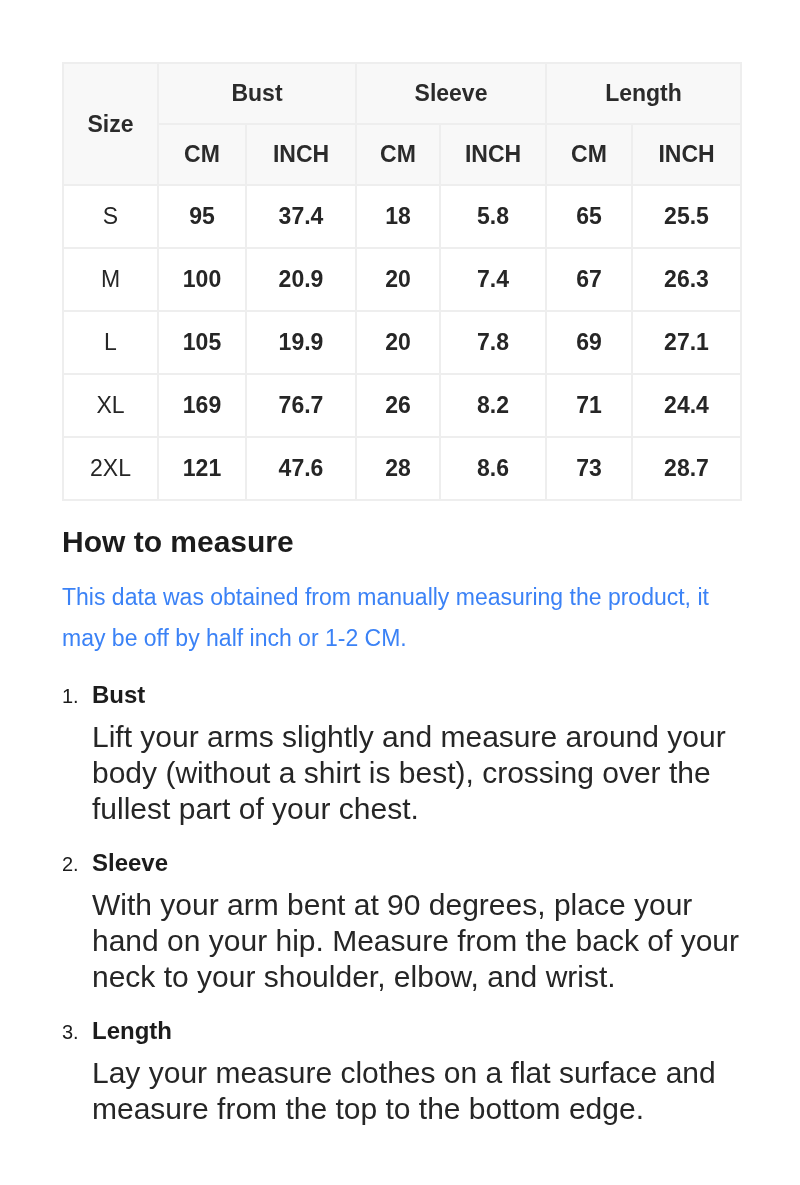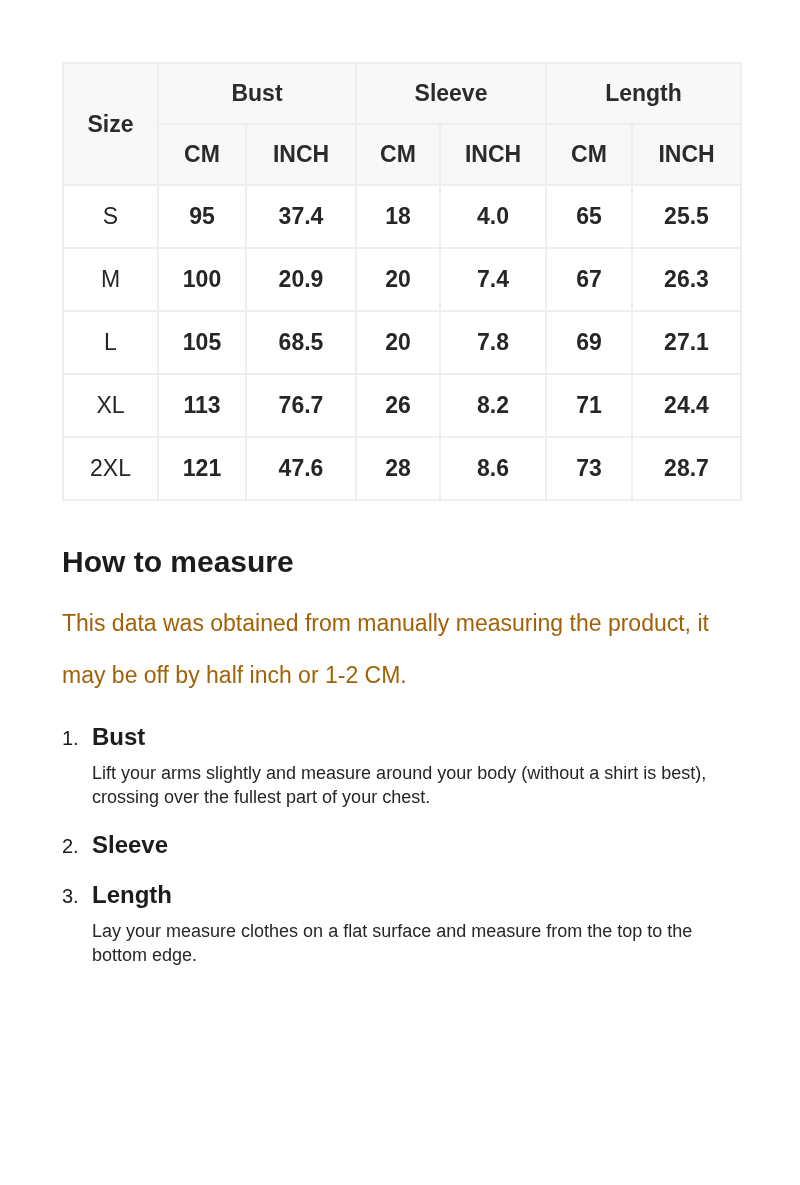--- a/index.html
+++ b/index.html
@@ -40,31 +40,31 @@
     color: #2b2b2b;
   }
   table.size-table thead tr { height: 61px; }
   table.size-table tbody tr { height: 63px; }
   table.size-table tbody th {
     font-weight: 400;
     background: #ffffff;
   }
 
   
-  .measure-section { margin-top: 44px; }
+  .measure-section { margin-top: 24px; }
   .measure-title {
     font-size: 30px;
     font-weight: 700;
     color: #1c1c1c;
     margin-bottom: 18px;
   }
   .measure-intro {
     font-size: 23px;
-    line-height: 52px;
-    color: #a16207;
+    line-height: 41px;
+    color: #3b82f6;
     margin-bottom: 22px;
   }
   ol.measure-steps {
     list-style: none;
     margin: 0;
     padding: 0;
   }
   ol.measure-steps li {
     position: relative;
     padding-left: 30px;
@@ -77,22 +77,22 @@
     font-size: 20px;
     color: #1c1c1c;
   }
   .step-title {
     font-size: 24px;
     font-weight: 700;
     color: #1c1c1c;
     margin-bottom: 10px;
   }
   .step-desc {
-    font-size: 18px;
-    line-height: 24px;
+    font-size: 30px;
+    line-height: 36px;
     color: #262626;
   }
 </style>
 </head>
 <body>
 
 <div class="page">
 
   <table class="size-table">
     <colgroup>
@@ -119,45 +119,45 @@
         <th>CM</th>
         <th>INCH</th>
       </tr>
     </thead>
     <tbody>
       <tr>
         <th>S</th>
         <td>95</td>
         <td>37.4</td>
         <td>18</td>
-        <td>4.0</td>
+        <td>5.8</td>
         <td>65</td>
         <td>25.5</td>
       </tr>
       <tr>
         <th>M</th>
         <td>100</td>
         <td>20.9</td>
         <td>20</td>
         <td>7.4</td>
         <td>67</td>
         <td>26.3</td>
       </tr>
       <tr>
         <th>L</th>
         <td>105</td>
-        <td>68.5</td>
+        <td>19.9</td>
         <td>20</td>
         <td>7.8</td>
         <td>69</td>
         <td>27.1</td>
       </tr>
       <tr>
         <th>XL</th>
-        <td>113</td>
+        <td>169</td>
         <td>76.7</td>
         <td>26</td>
         <td>8.2</td>
         <td>71</td>
         <td>24.4</td>
       </tr>
       <tr>
         <th>2XL</th>
         <td>121</td>
         <td>47.6</td>
@@ -175,20 +175,21 @@
 
     <ol class="measure-steps">
       <li>
         <span class="step-num">1.</span>
         <p class="step-title">Bust</p>
         <p class="step-desc">Lift your arms slightly and measure around your body (without a shirt is best), crossing over the fullest part of your chest.</p>
       </li>
       <li>
         <span class="step-num">2.</span>
         <p class="step-title">Sleeve</p>
+        <p class="step-desc">With your arm bent at 90 degrees, place your hand on your hip. Measure from the back of your neck to your shoulder, elbow, and wrist.</p>
       </li>
       <li>
         <span class="step-num">3.</span>
         <p class="step-title">Length</p>
         <p class="step-desc">Lay your measure clothes on a flat surface and measure from the top to the bottom edge.</p>
       </li>
     </ol>
   </section>
 
 </div>

